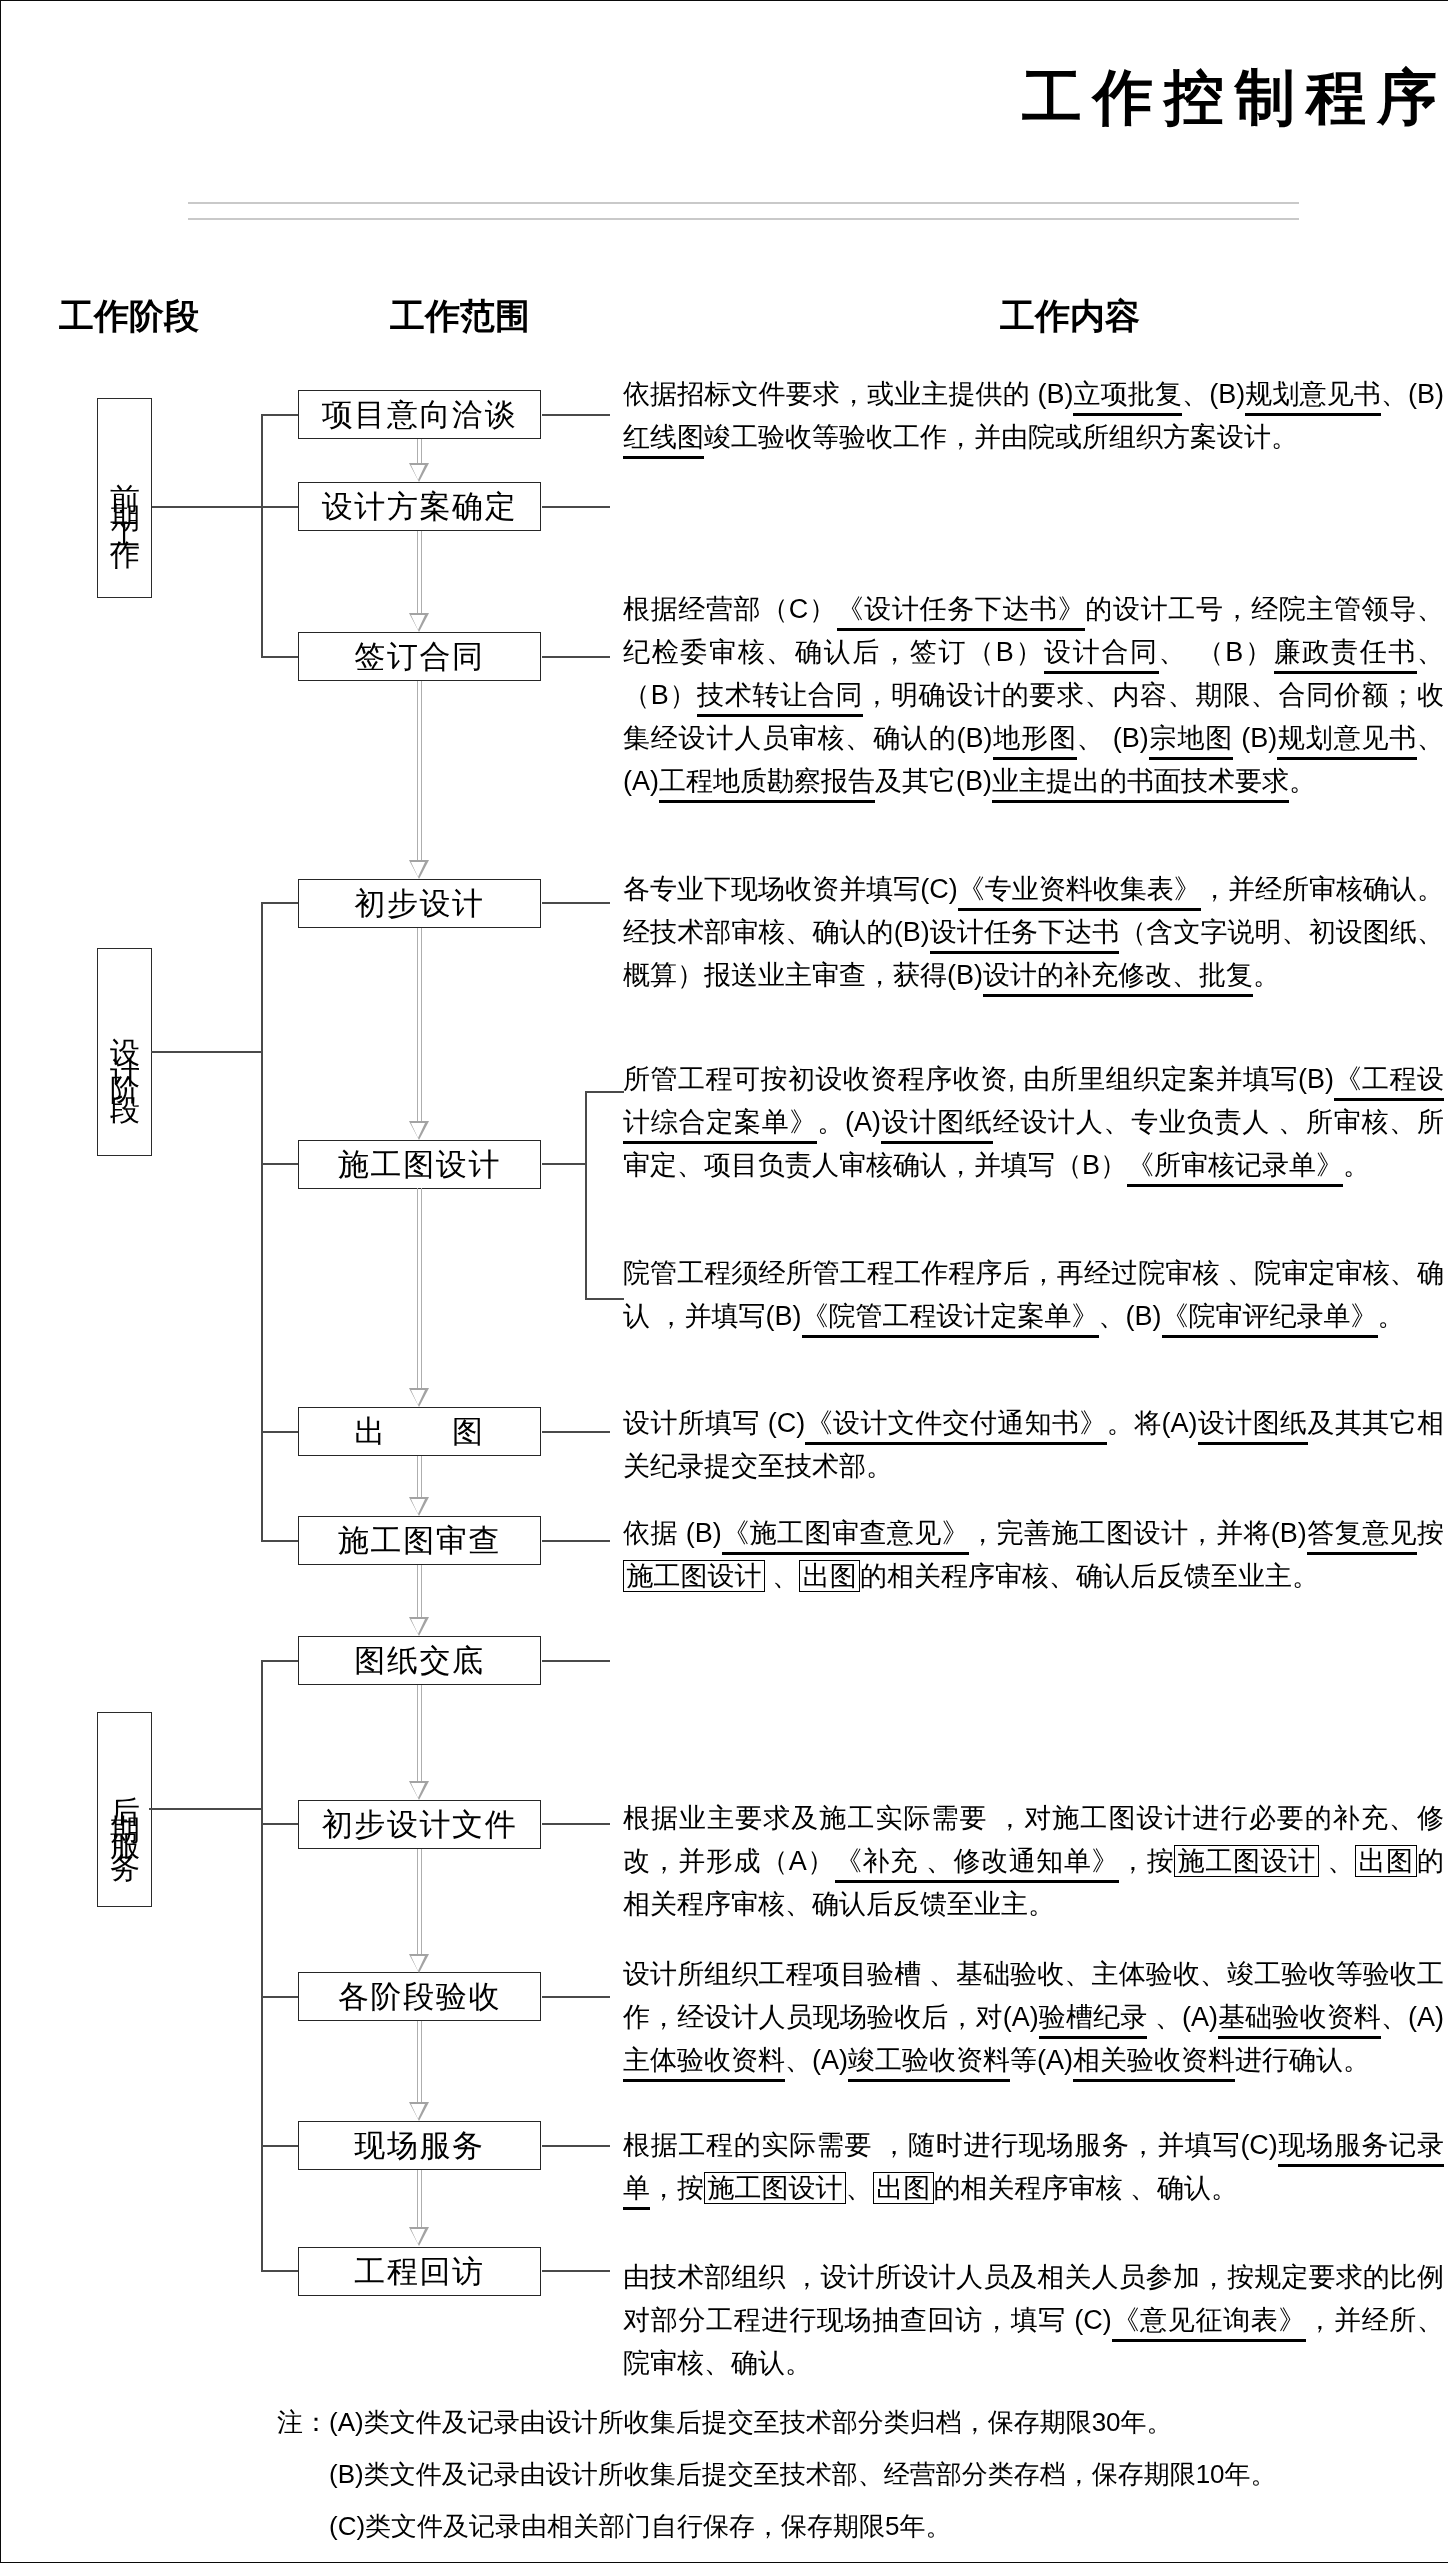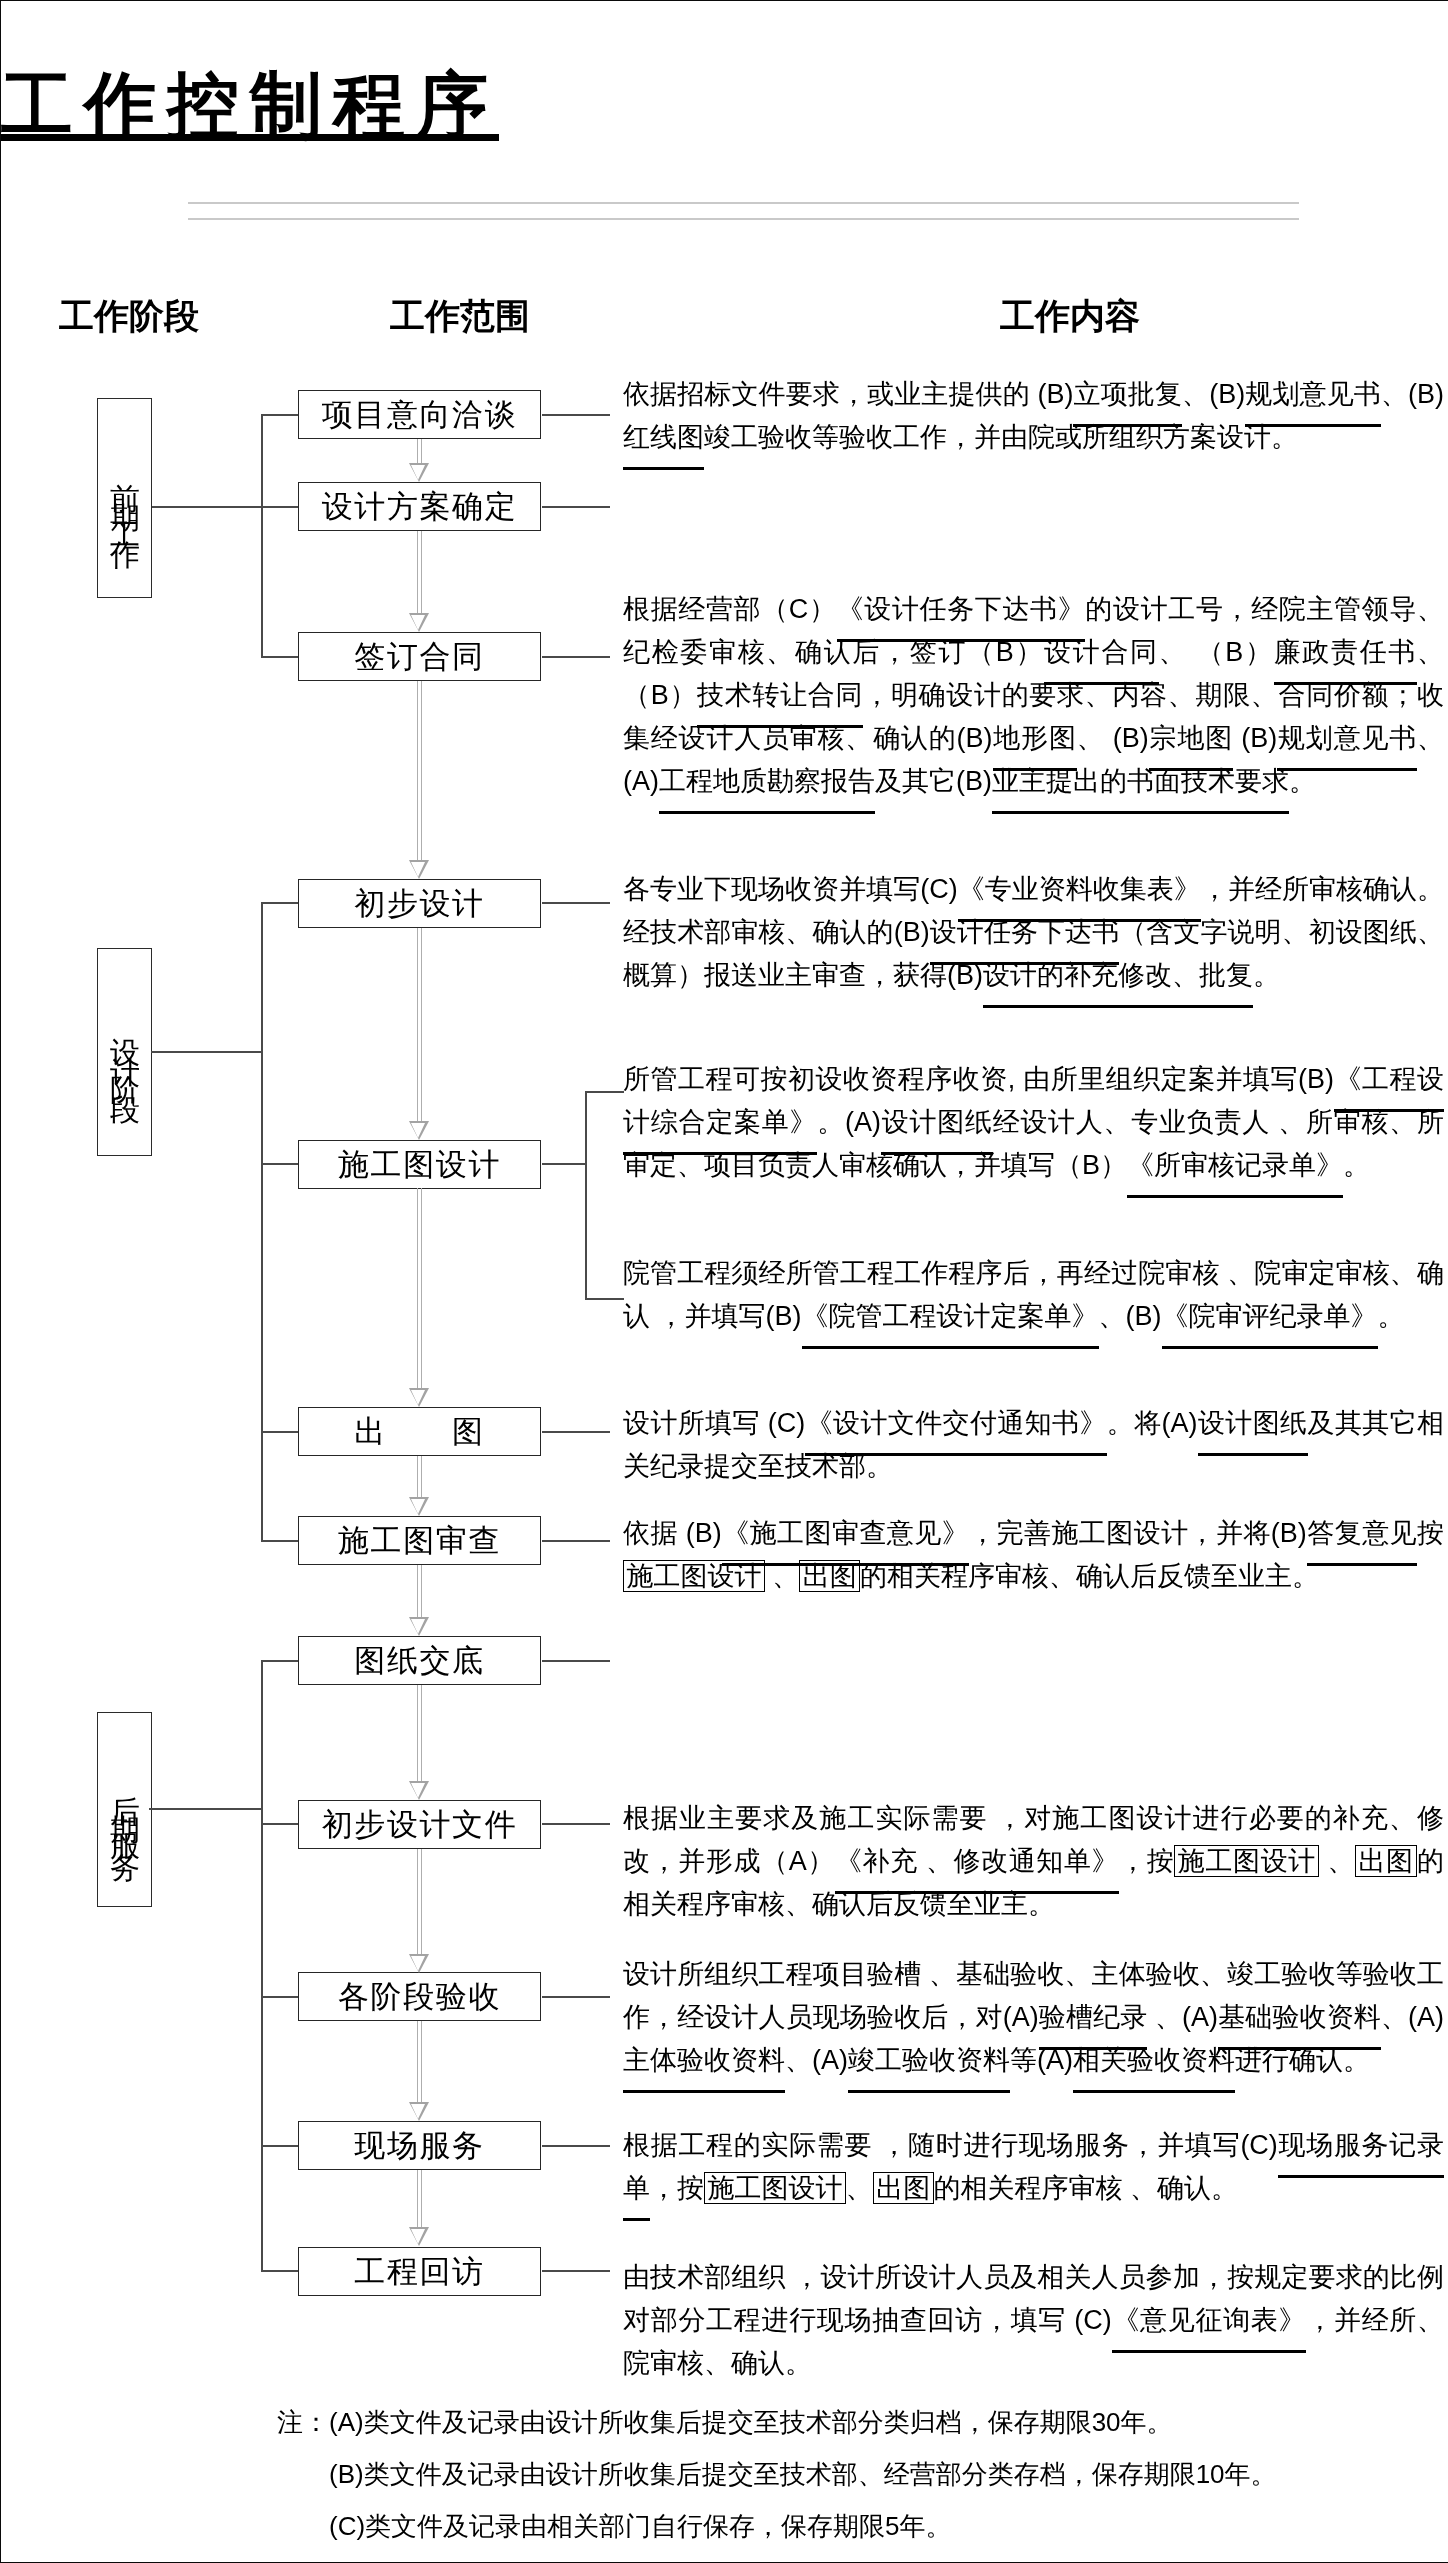--- a/index.html
+++ b/index.html
@@ -1,22 +1,22 @@
 <!DOCTYPE html>
 <html style="font-size:12.6px"><head>
 <meta charset="utf-8">
 <style>
   * { margin:0; padding:0; box-sizing:border-box; }
   body { background:#888; font-family:"Liberation Sans", sans-serif; }
   .canvas{ position:relative; width:1449px; height:2563px; background:#fff;
            border:1.6px solid #0a0a0a; overflow:hidden; margin:0 auto; }
 
-  .title{ position:absolute; top:57px; left:0; width:100%; text-align:left;
+  .title{ position:absolute; top:57px; left:0; width:100%; text-align:right;
           font-family:"Liberation Serif", serif; font-weight:bold;
-          font-size:72px; letter-spacing:11px; color:#000;text-decoration:underline; }
+          font-size:60px; letter-spacing:11px; color:#000; }
   .rule{ position:absolute; left:187px; width:1111px; height:1.6px; background:#c9c9c9; }
 
   .col-head{ position:absolute; top:292px; font-size:35px; font-weight:bold; color:#000; }
 
   .phase-box{ position:absolute; left:96px; width:55px; border:1.6px solid #2b2b2b;
               display:flex; align-items:center; justify-content:center; background:#fff; }
   .phase-label{ writing-mode:vertical-rl; text-orientation:upright;
                 font-size:30px; letter-spacing:19px; color:#000; }
 
   .step-box{ position:absolute; left:297px; width:243px; height:49px;
@@ -32,21 +32,21 @@
                  border-left:0.8px solid #aeaeae; border-right:0.8px solid #aeaeae; }
   .arrow .head{ position:absolute; bottom:0; left:0; width:0; height:0;
                 border-left:10.2px solid transparent; border-right:10.2px solid transparent;
                 border-top:19px solid #a3a3a3; }
   .arrow .head::after{ content:''; position:absolute; left:-7.9px; top:-17.3px;
                 width:0; height:0; border-left:7.9px solid transparent;
                 border-right:7.9px solid transparent; border-top:15px solid #fff; }
 
   .content{ position:absolute; left:622px; width:821px; font-size:27px;
             line-height:43px; color:#000; text-align:justify; }
-  .seg-u{ border-bottom:3.2px solid #000; padding-bottom:15px; }
+  .seg-u{ border-bottom:3.2px solid #000; padding-bottom:4px; }
   .seg-box{ border:1.6px solid #000; padding:0 2.4px; }
   .seg-gbox{ border:1.6px solid #bdbdbd; padding:0 2.4px; }
 
   .notes{ position:absolute; left:276px; top:2395px; width:1072px;
           font-size:26px; color:#000; display:flex; }
   .note-prefix{ line-height:52px; white-space:nowrap; }
   .note-items > div{ line-height:52px; }
 </style>
 </head>
 <body>

